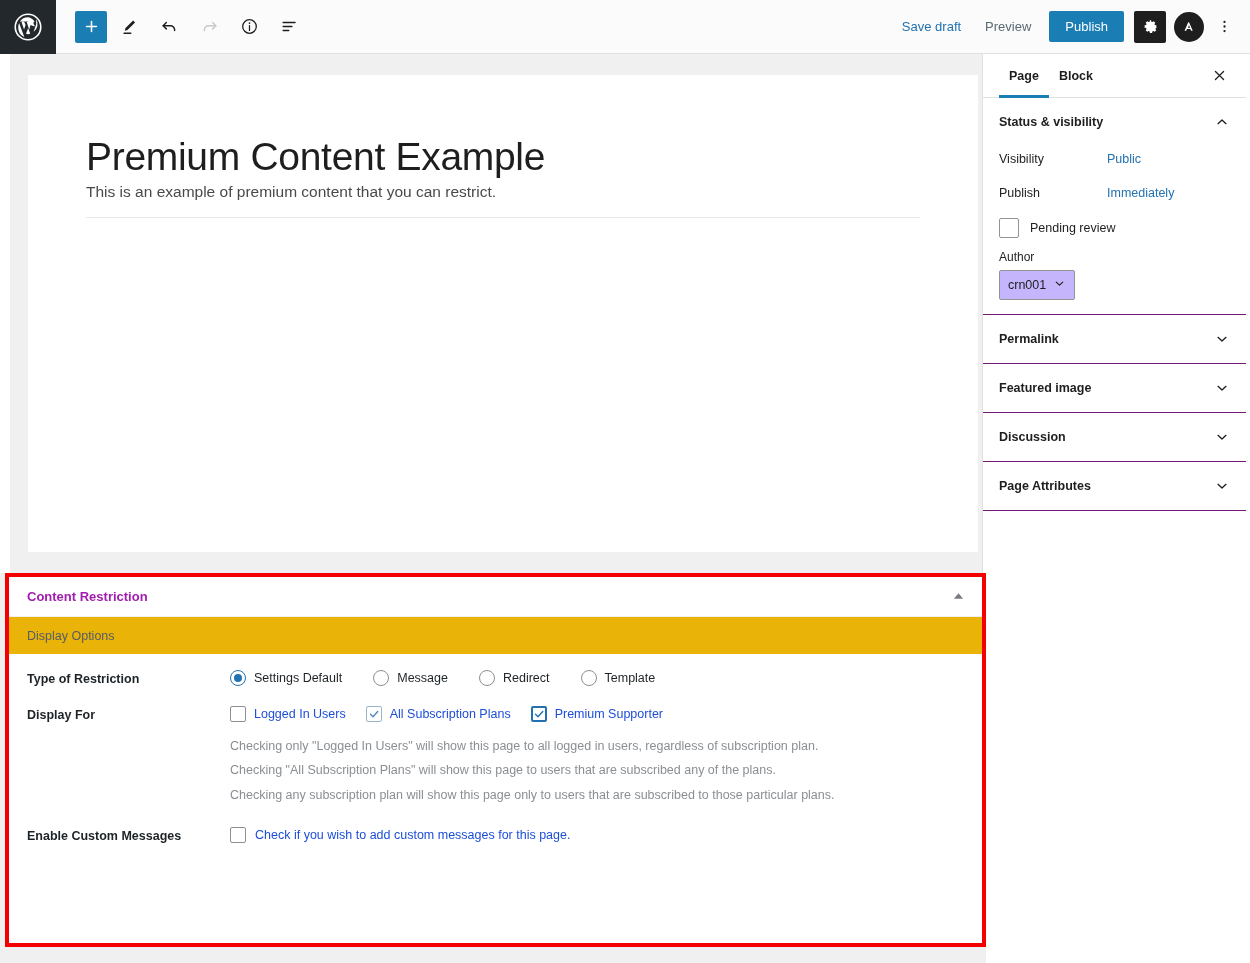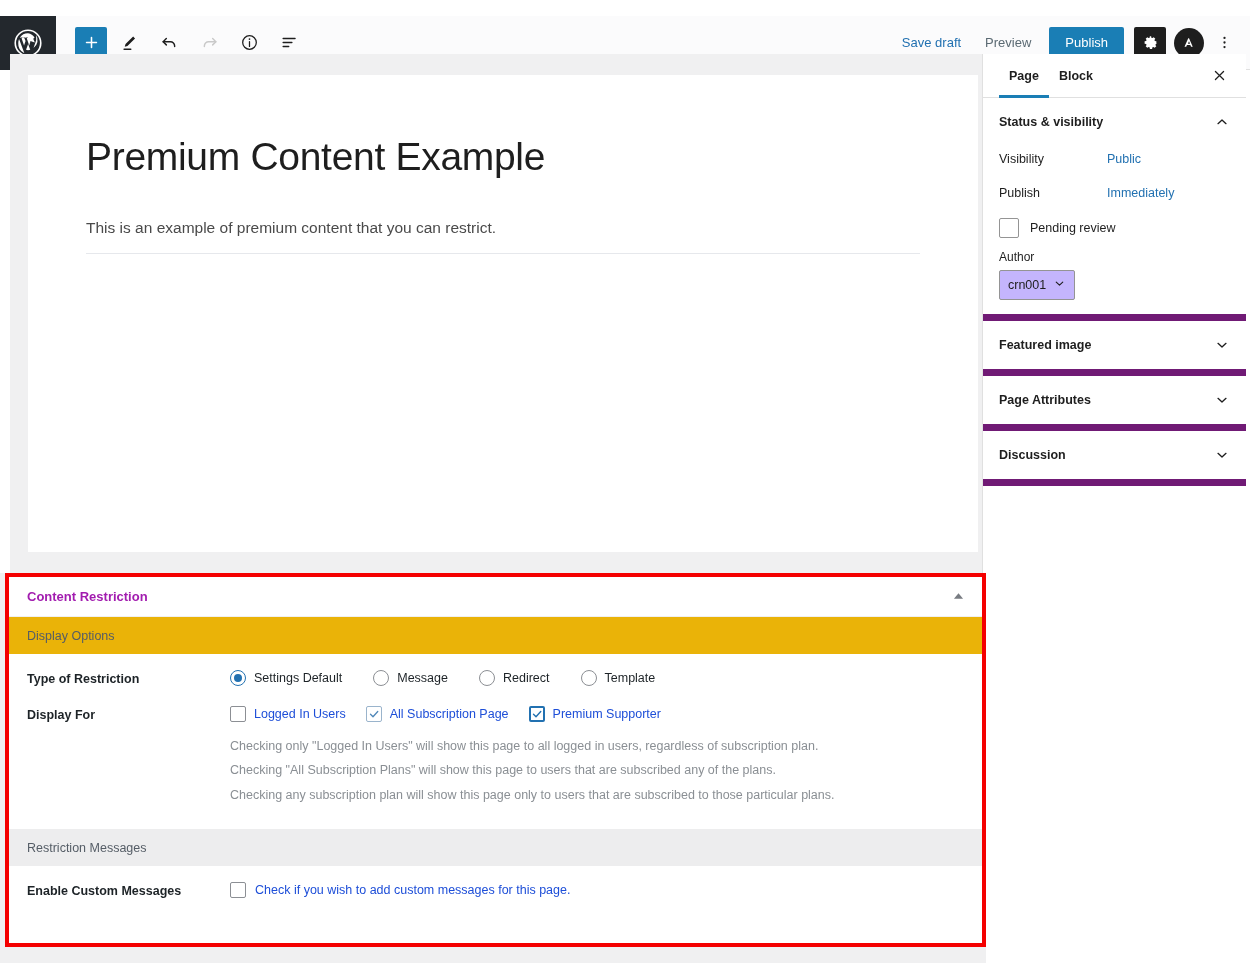--- a/index.html
+++ b/index.html
@@ -6,21 +6,21 @@
   html, body {
     width: 1250px; height: 963px;
     font-family: "Liberation Sans", sans-serif;
     background: #ffffff;
     overflow: hidden;
   }
   body { position: relative; }
 
   
   .topbar {
-    position: absolute; top: 16px; left: 0; width: 1250px; height: 54px;
+    position: absolute; top: 0; left: 0; width: 1250px; height: 54px;
     background: #fbfbfc;
     border-bottom: 1px solid #e0e0e0;
     display: flex; align-items: center;
   }
   .wp-logo {
     width: 56px; height: 54px; background: #23282d;
     display: flex; align-items: center; justify-content: center;
     flex: 0 0 56px;
   }
   .wp-logo svg { display: block; }
@@ -66,21 +66,21 @@
   }
   .canvas {
     background: #fff; width: 950px; height: 477px; padding: 0 58px;
     position: relative;
   }
   .post-title {
     font-size: 39px; font-weight: 400; color: #1e1e1e; padding-top: 60px;
     letter-spacing: -0.3px; line-height: 1.15; cursor: text;
   }
   .post-para {
-    font-size: 15.5px; color: #4a4a4a; margin-top: 36px; cursor: text;
+    font-size: 15.5px; color: #4a4a4a; cursor: text;
     line-height: 1.5;
   }
   .para-rule {
     height: 1px; background: #e6e8ec; margin-top: 14px; width: 100%;
   }
 
   
   .sidebar {
     position: absolute; top: 54px; right: 4px; width: 264px; height: 909px;
     background: #fff; border-left: 1px solid #e0e0e0;
@@ -96,21 +96,21 @@
   }
   .sb-tab.active::after {
     content: ''; position: absolute; left: 0; right: 0; bottom: 0; height: 3px; background: #1a7eb5;
   }
   .sb-close {
     margin-left: auto; margin-right: 10px; width: 34px; height: 34px;
     display: flex; align-items: center; justify-content: center;
     background: none; border: none; cursor: pointer; color: #1e1e1e; font-size: 17px;
   }
   .sb-section {
-    border-bottom: 7px solid #701a75; padding: 0 16px;
+    border-bottom: 1px solid #701a75; padding: 0 16px;
   }
   .sb-section-head {
     display: flex; align-items: center; height: 48px; cursor: pointer;
   }
   .sb-section-title { font-size: 12.5px; font-weight: 700; color: #1e1e1e; }
   .sb-chev { margin-left: auto; color: #1e1e1e; display: flex; align-items: center; }
   .sb-row {
     display: flex; align-items: center; padding: 6px 0 14px 0;
   }
   .sb-row-label { font-size: 12.5px; color: #1e1e1e; width: 108px; }
@@ -305,41 +305,51 @@
       <span>
         <svg width="13" height="13" viewBox="0 0 24 24" fill="none" stroke="currentColor" stroke-width="2.1" stroke-linecap="round" stroke-linejoin="round">
             <path d="M6 9.5 12 15l6-5.5"></path>
           </svg>
       </span>
     </div>
   </div>
 
   <div class="sb-section">
     <div class="sb-section-head">
+      <span class="sb-section-title">Permalink</span>
+      <span class="sb-chev">
+        <svg width="16" height="16" viewBox="0 0 24 24" fill="none" stroke="currentColor" stroke-width="2" stroke-linecap="round" stroke-linejoin="round">
+            <path d="M6 9.5 12 15l6-5.5"></path>
+          </svg>
+      </span>
+    </div>
+  </div>
+  <div class="sb-section">
+    <div class="sb-section-head">
       <span class="sb-section-title">Featured image</span>
       <span class="sb-chev">
         <svg width="16" height="16" viewBox="0 0 24 24" fill="none" stroke="currentColor" stroke-width="2" stroke-linecap="round" stroke-linejoin="round">
             <path d="M6 9.5 12 15l6-5.5"></path>
           </svg>
       </span>
     </div>
   </div>
   <div class="sb-section">
     <div class="sb-section-head">
-      <span class="sb-section-title">Page Attributes</span>
+      <span class="sb-section-title">Discussion</span>
       <span class="sb-chev">
         <svg width="16" height="16" viewBox="0 0 24 24" fill="none" stroke="currentColor" stroke-width="2" stroke-linecap="round" stroke-linejoin="round">
             <path d="M6 9.5 12 15l6-5.5"></path>
           </svg>
       </span>
     </div>
   </div>
   <div class="sb-section">
     <div class="sb-section-head">
-      <span class="sb-section-title">Discussion</span>
+      <span class="sb-section-title">Page Attributes</span>
       <span class="sb-chev">
         <svg width="16" height="16" viewBox="0 0 24 24" fill="none" stroke="currentColor" stroke-width="2" stroke-linecap="round" stroke-linejoin="round">
             <path d="M6 9.5 12 15l6-5.5"></path>
           </svg>
       </span>
     </div>
   </div>
 </aside>
 
 <div class="metabox-area">
@@ -389,42 +399,39 @@
           <label class="chk-item">
             <span class="cb16"></span>
             <span class="chk-label">Logged In Users</span>
           </label>
           <label class="chk-item">
             <span class="cb16 checked">
               <svg width="12" height="12" viewBox="0 0 24 24" fill="none" stroke="#4f87b8" stroke-width="2.6" stroke-linecap="round" stroke-linejoin="round">
                   <path d="M5 12.5 10 17.5 19.5 7"></path>
                 </svg>
             </span>
-            <span class="chk-label">All Subscription Page</span>
+            <span class="chk-label">All Subscription Plans</span>
           </label>
           <label class="chk-item">
             <span class="cb16 checked strong">
               <svg width="12" height="12" viewBox="0 0 24 24" fill="none" stroke="#2271b1" stroke-width="2.8" stroke-linecap="round" stroke-linejoin="round">
                   <path d="M5 12.5 10 17.5 19.5 7"></path>
                 </svg>
             </span>
             <span class="chk-label">Premium Supporter</span>
           </label>
         </div>
         <div class="help-lines">
           <div class="help-line">Checking only "Logged In Users" will show this page to all logged in users, regardless of subscription plan.</div>
           <div class="help-line">Checking "All Subscription Plans" will show this page to users that are subscribed any of the plans.</div>
           <div class="help-line">Checking any subscription plan will show this page only to users that are subscribed to those particular plans.</div>
         </div>
       </div>
     </div>
 
-    <div class="mb-subhead2">
-      <span>Restriction Messages</span>
-    </div>
 
     <div class="mb-row">
       <div class="mb-row-label">Enable Custom Messages</div>
       <div class="mb-row-body">
         <label class="inline-chk">
           <span class="cb16"></span>
           <span class="chk-label">Check if you wish to add custom messages for this page.</span>
         </label>
       </div>
     </div>

